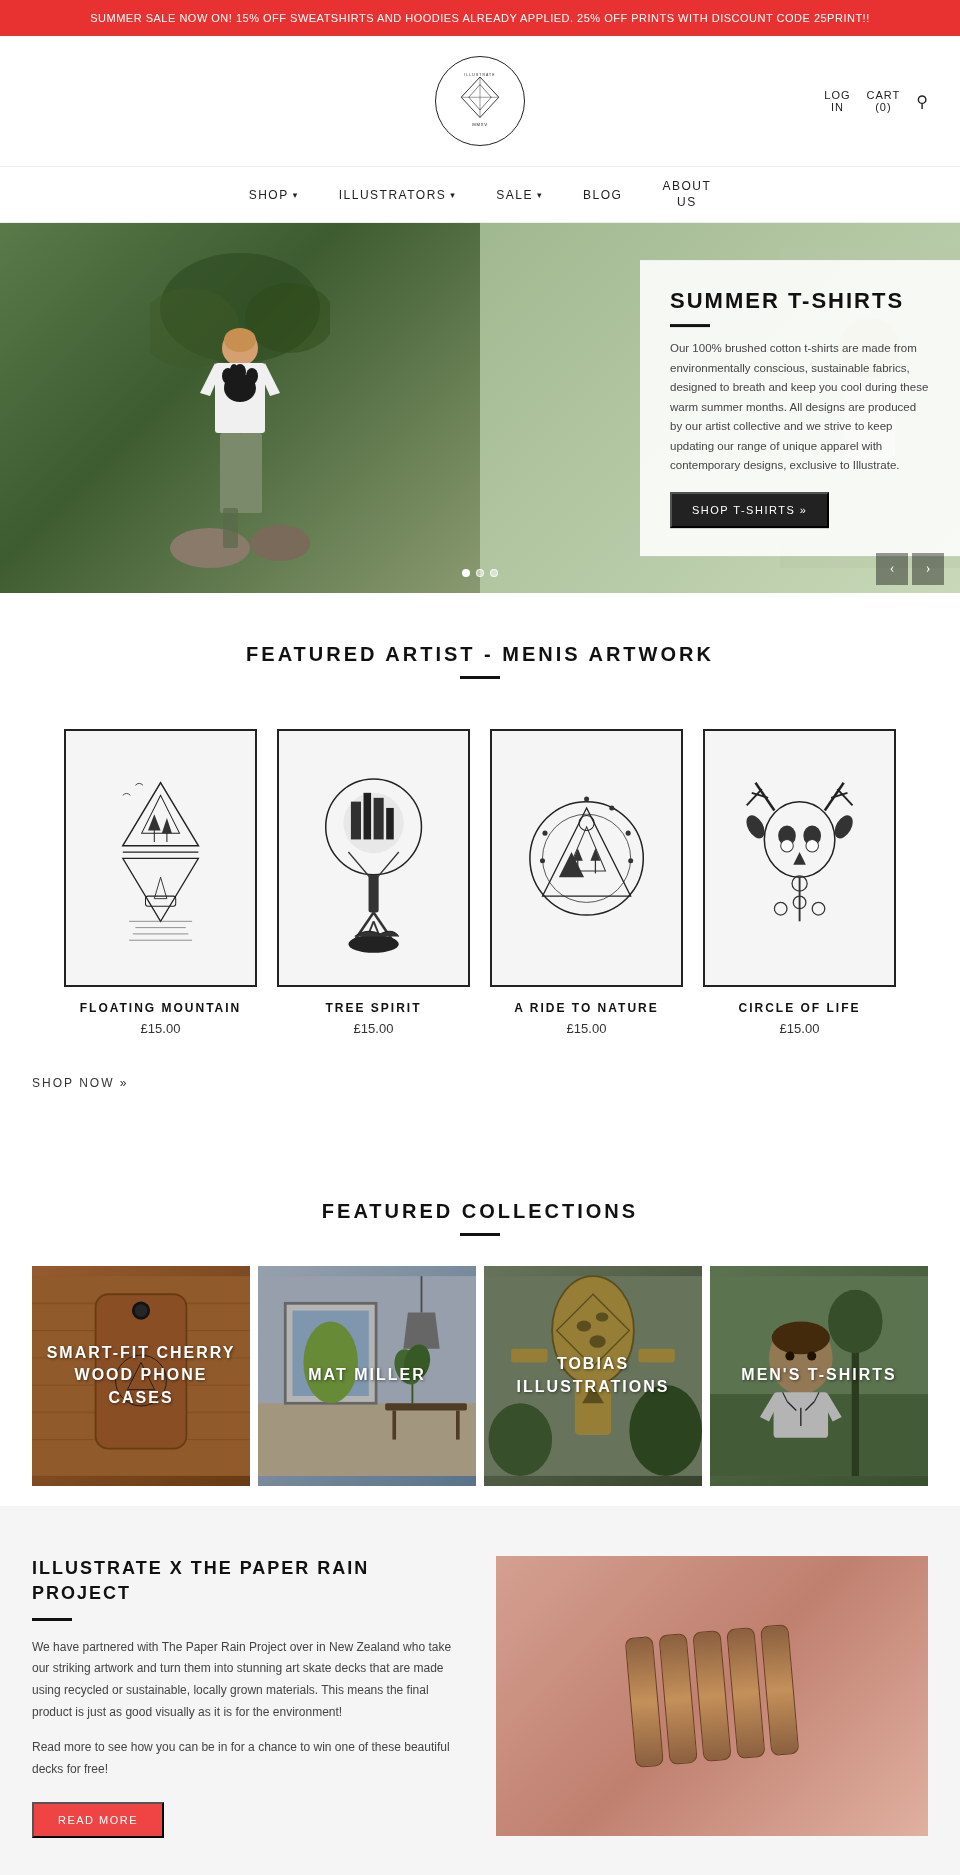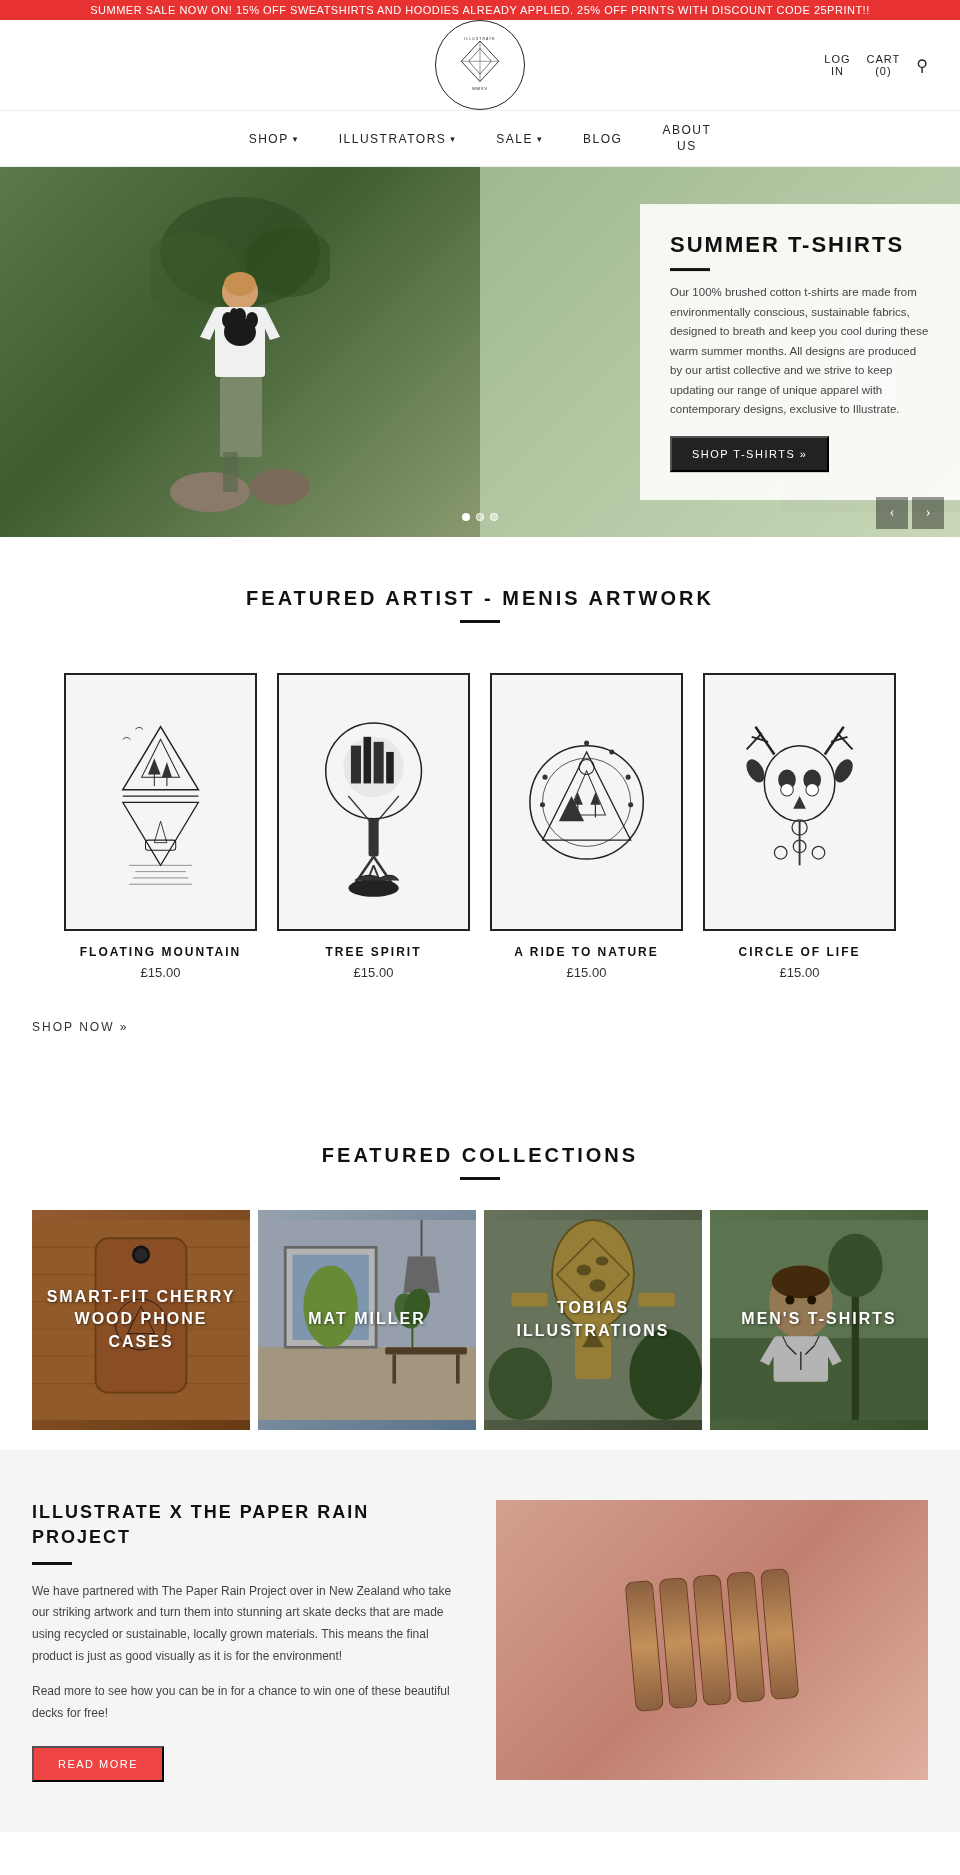--- a/index.html
+++ b/index.html
@@ -3,32 +3,32 @@
   <meta charset="utf-8">
   <style>
     * { margin: 0; padding: 0; box-sizing: border-box; }
     body { font-family: 'Georgia', serif; background: #fff; width: 960px; }
 
     
     .sale-banner {
       background: #e83232;
       color: #fff;
       text-align: center;
-      padding: 4px 16px;
+      padding: 12px 16px;
       font-size: 11px;
       letter-spacing: 0.5px;
       font-family: Arial, sans-serif;
     }
 
     
     .header {
       display: flex;
       align-items: center;
       justify-content: center;
-      padding: 0 32px;
+      padding: 20px 32px;
       position: relative;
     }
     .header-logo {
       display: flex;
       flex-direction: column;
       align-items: center;
     }
     .header-logo .logo-circle {
       width: 90px;
       height: 90px;

